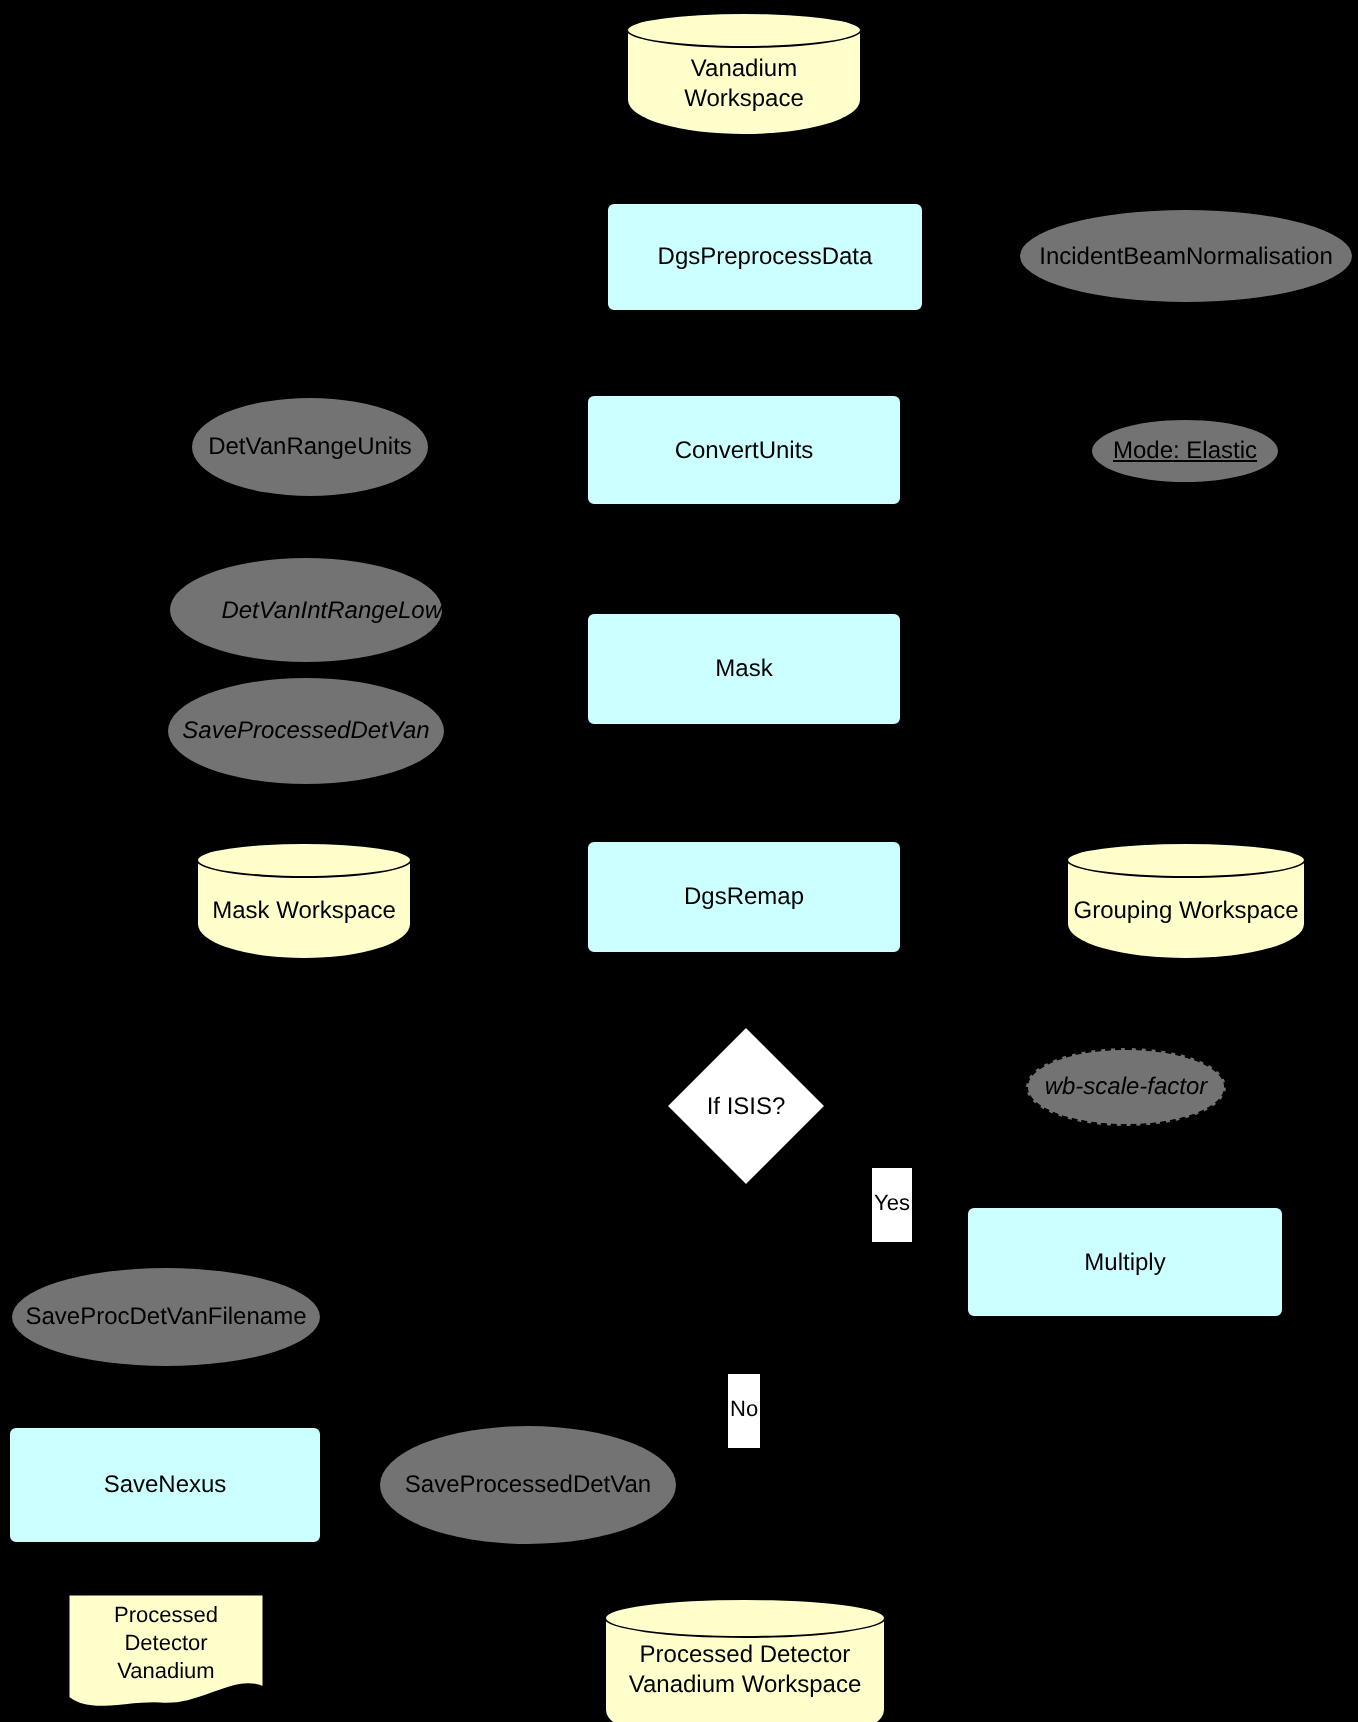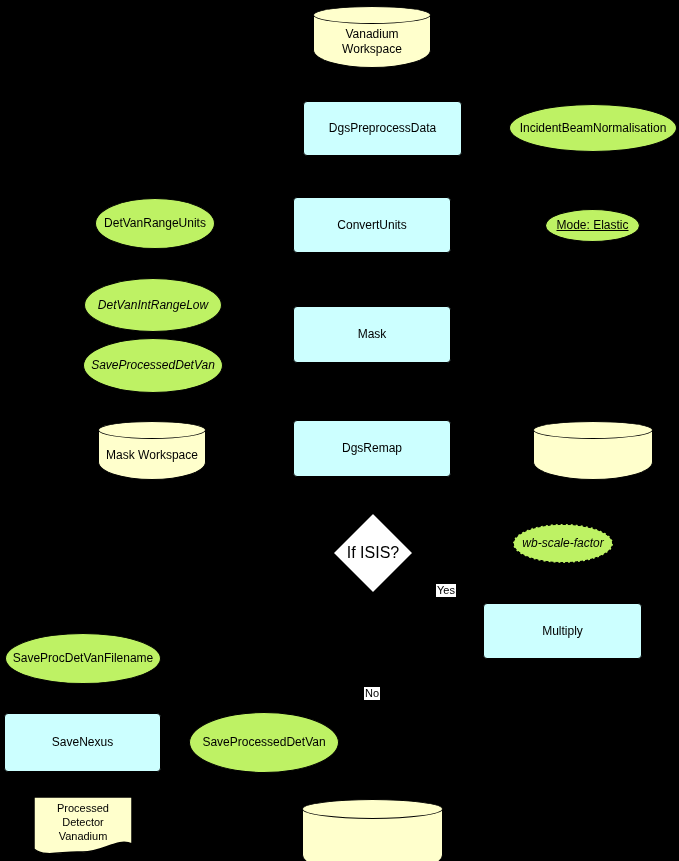--- a/index.html
+++ b/index.html
@@ -18,21 +18,21 @@
     text-align: center;
     font-size: 12px; line-height: 1.25;
     white-space: pre-line;
   }
   .rect {
     background: #CCFFFF;
     border: 1px solid #000;
     border-radius: 4px;
   }
   .ellipse {
-    background: #bef264;
+    background: #737373;
     border: 1px solid #000;
     border-radius: 50%;
   }
   .ellipse.dashed { border: 1.5px dashed #000; font-style: italic; }
   .italic { font-style: italic; }
   .underline { text-decoration: underline; }
   
   .cyl { position: absolute; }
   .cyl .cyl-body {
     position: absolute; left: 0; right: 0; top: var(--ry); bottom: 0;
@@ -51,29 +51,29 @@
     display: flex; align-items: center; justify-content: center;
     text-align: center; font-size: 12px; line-height: 1.25;
     white-space: pre-line;
   }
   
   .shape { position: absolute; }
   .shape svg { position: absolute; left: 0; top: 0; }
   .shape .shape-label {
     position: absolute; left: 0; right: 0; top: 0; bottom: 0;
     display: flex; align-items: center; justify-content: center;
-    text-align: center; font-size: 16px; line-height: 1.25;
+    text-align: center; font-size: 12px; line-height: 1.25;
     white-space: pre-line;
   }
   .doc-label { font-size: 11px !important; align-items: flex-start !important; padding-top: 6px; }
   .edge-label {
     position: absolute;
     background: #FFFFFF; color: #000;
     font-size: 11px; line-height: 1.15;
-    padding: 0 1px;
+    padding: 12px 1px;
   }
 </style>
 </head>
 <body>
 
 <div id="canvas">
 
   <div class="cyl" style="left:313px; top:6px; width:118px; height:62px; --ry:9px; --ry2:18px;">
     <div class="cyl-body"></div>
     <div class="cyl-top"></div>
@@ -94,21 +94,21 @@
   </div>
 
   <div class="node rect" style="left:293px; top:197px; width:158px; height:56px;">
     <span>ConvertUnits</span>
   </div>
 
   <div class="node ellipse" style="left:545px; top:209px; width:95px; height:33px;">
     <span class="underline">Mode: Elastic</span>
   </div>
 
-  <div class="node ellipse italic" style="left:84px; top:278px; width:138px; height:54px;">
+  <div class="node ellipse italic" style="left:84px; top:278px; width:138px; height:54px;justify-content:flex-end;">
     <span>DetVanIntRangeLow</span>
   </div>
 
   <div class="node rect" style="left:293px; top:306px; width:158px; height:57px;">
     <span>Mask</span>
   </div>
 
   <div class="node ellipse italic" style="left:83px; top:338px; width:140px; height:55px;">
     <span>SaveProcessedDetVan</span>
   </div>
@@ -119,20 +119,21 @@
     <div class="cyl-label">Mask Workspace</div>
   </div>
 
   <div class="node rect" style="left:293px; top:420px; width:158px; height:57px;">
     <span>DgsRemap</span>
   </div>
 
   <div class="cyl" style="left:533px; top:421px; width:120px; height:59px; --ry:9px; --ry2:18px;">
     <div class="cyl-body"></div>
     <div class="cyl-top"></div>
+    <div class="cyl-label">Grouping Workspace</div>
   </div>
 
   <div class="shape" style="left:332px; top:512px; width:82px; height:82px;">
     <svg width="82" height="82" viewBox="0 0 82 82">
       <polygon points="41,1 81,41 41,81 1,41" fill="#FFFFFF" stroke="#000000" stroke-width="1.5"></polygon>
     </svg>
     <div class="shape-label">If ISIS?</div>
   </div>
 
   <div class="edge-label" style="left:436px; top:584px;">Yes</div>
@@ -164,15 +165,17 @@
       <path d="M1,1 L99,1 L99,48 C84,41 68,58 47,56 C30,55 12,62 1,53 Z" fill="#FFFFCC" stroke="#000000" stroke-width="1.5"></path>
     </svg>
     <div class="shape-label doc-label">Processed
 Detector
 Vanadium</div>
   </div>
 
   <div class="cyl" style="left:302px; top:799px; width:141px; height:76px; --ry:10px; --ry2:20px;">
     <div class="cyl-body"></div>
     <div class="cyl-top"></div>
+    <div class="cyl-label" style="bottom:14px;">Processed Detector
+Vanadium Workspace</div>
   </div>
 
 </div>
 
 </body></html>

